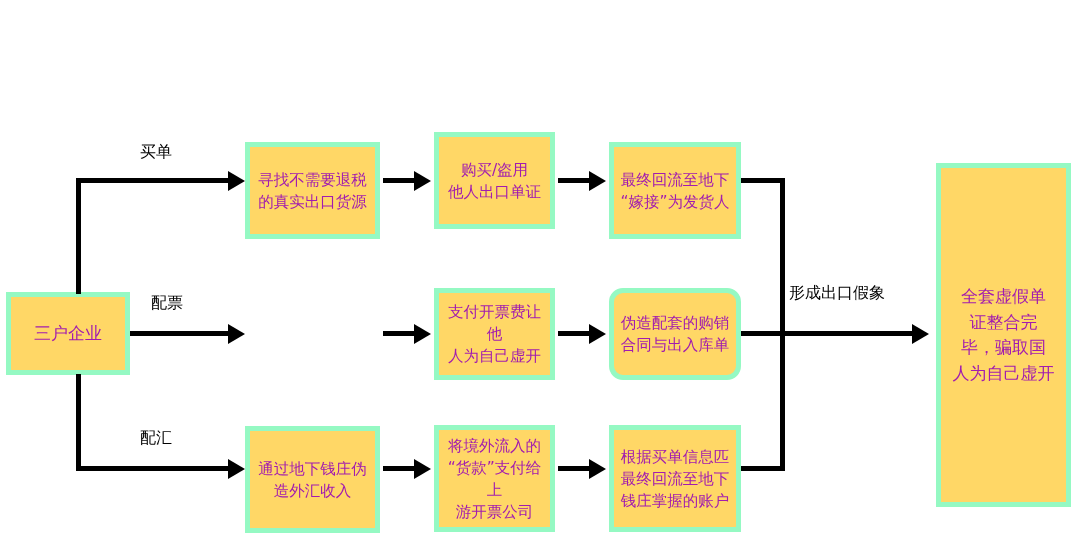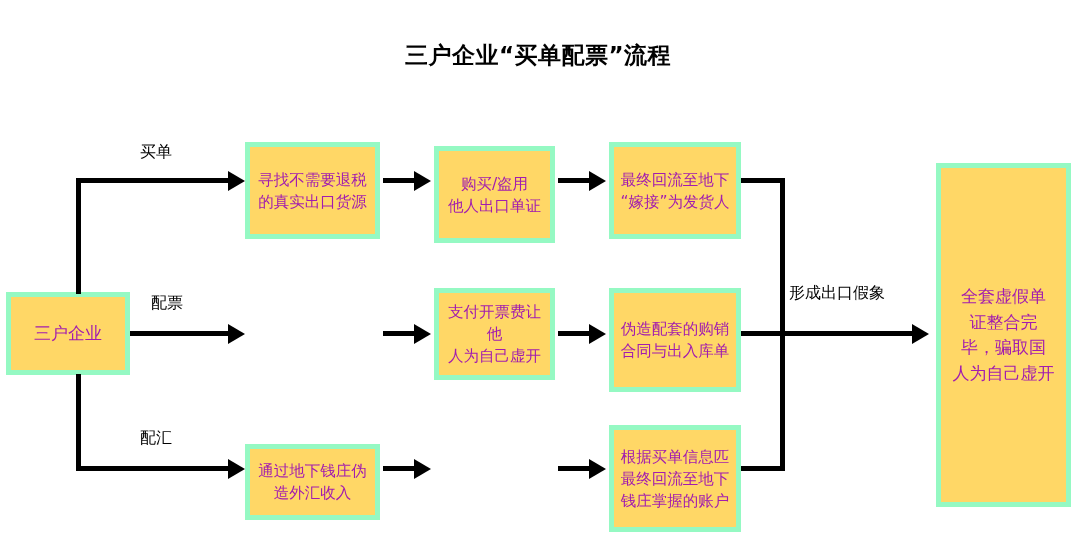--- a/index.html
+++ b/index.html
@@ -82,21 +82,20 @@
     border-top: 10px solid transparent;
     border-bottom: 10px solid transparent;
     border-left: 17px solid #000000;
   }
 </style>
 </head>
 <body>
 
 <div id="canvas">
 
-  <div class="chart-title">三户企业“买单配票”流程</div>
 
   <div class="node source" style="left:6px; top:292px; width:124px; height:83px;">三户企业</div>
 
   <div class="line v" style="left:76px; top:178px; height:116px;"></div>
 
   <div class="line v" style="left:76px; top:374px; height:97px;"></div>
 
   <div class="line h" style="left:76px; top:178px; width:156px;"></div>
   <div class="arrow-head" style="left:228px; top:171px;"></div>
 
@@ -108,44 +107,47 @@
 
   <div class="edge-label" style="left:140px; top:142px;">买单</div>
   <div class="edge-label" style="left:151px; top:293px;">配票</div>
   <div class="edge-label" style="left:140px; top:428px;">配汇</div>
 
   <div class="node" style="left:245px; top:142px; width:135px; height:97px;">寻找不需要退税
 的真实出口货源</div>
   <div class="line h" style="left:383px; top:178px; width:36px;"></div>
   <div class="arrow-head" style="left:414px; top:171px;"></div>
 
-  <div class="node" style="left:434px; top:146px; width:121px; height:97px;">购买/盗用
+  <div class="node" style="left:434px; top:132px; width:121px; height:97px;">购买/盗用
 他人出口单证</div>
   <div class="line h" style="left:558px; top:178px; width:36px;"></div>
   <div class="arrow-head" style="left:589px; top:171px;"></div>
 
   <div class="node" style="left:609px; top:142px; width:132px; height:97px;">最终回流至地下
 “嫁接”为发货人</div>
 
   <div class="line h" style="left:383px; top:331px; width:36px;"></div>
   <div class="arrow-head" style="left:414px; top:324px;"></div>
 
   <div class="node" style="left:434px; top:288px; width:121px; height:92px;">支付开票费让他
 人为自己虚开</div>
   <div class="line h" style="left:558px; top:331px; width:36px;"></div>
   <div class="arrow-head" style="left:589px; top:324px;"></div>
 
-  <div class="node" style="left:609px; top:288px; width:132px; height:104px;">伪造配套的购销
+  <div class="node" style="left:609px; top:288px; width:132px; height:92px;border-radius:14px;">伪造配套的购销
 合同与出入库单</div>
 
-  <div class="node" style="left:245px; top:444px; width:135px; height:76px;">通过地下钱庄伪
+  <div class="node" style="left:245px; top:426px; width:135px; height:107px;">通过地下钱庄伪
 造外汇收入</div>
   <div class="line h" style="left:383px; top:466px; width:36px;"></div>
   <div class="arrow-head" style="left:414px; top:459px;"></div>
 
+  <div class="node" style="left:434px; top:425px; width:121px; height:107px;">将境外流入的
+“货款”支付给上
+游开票公司</div>
   <div class="line h" style="left:558px; top:466px; width:36px;"></div>
   <div class="arrow-head" style="left:589px; top:459px;"></div>
 
   <div class="node" style="left:609px; top:425px; width:132px; height:107px;">根据买单信息匹
 最终回流至地下
 钱庄掌握的账户</div>
 
   <div class="line h" style="left:741px; top:178px; width:44px;"></div>
 
   <div class="line h" style="left:741px; top:466px; width:44px;"></div>

